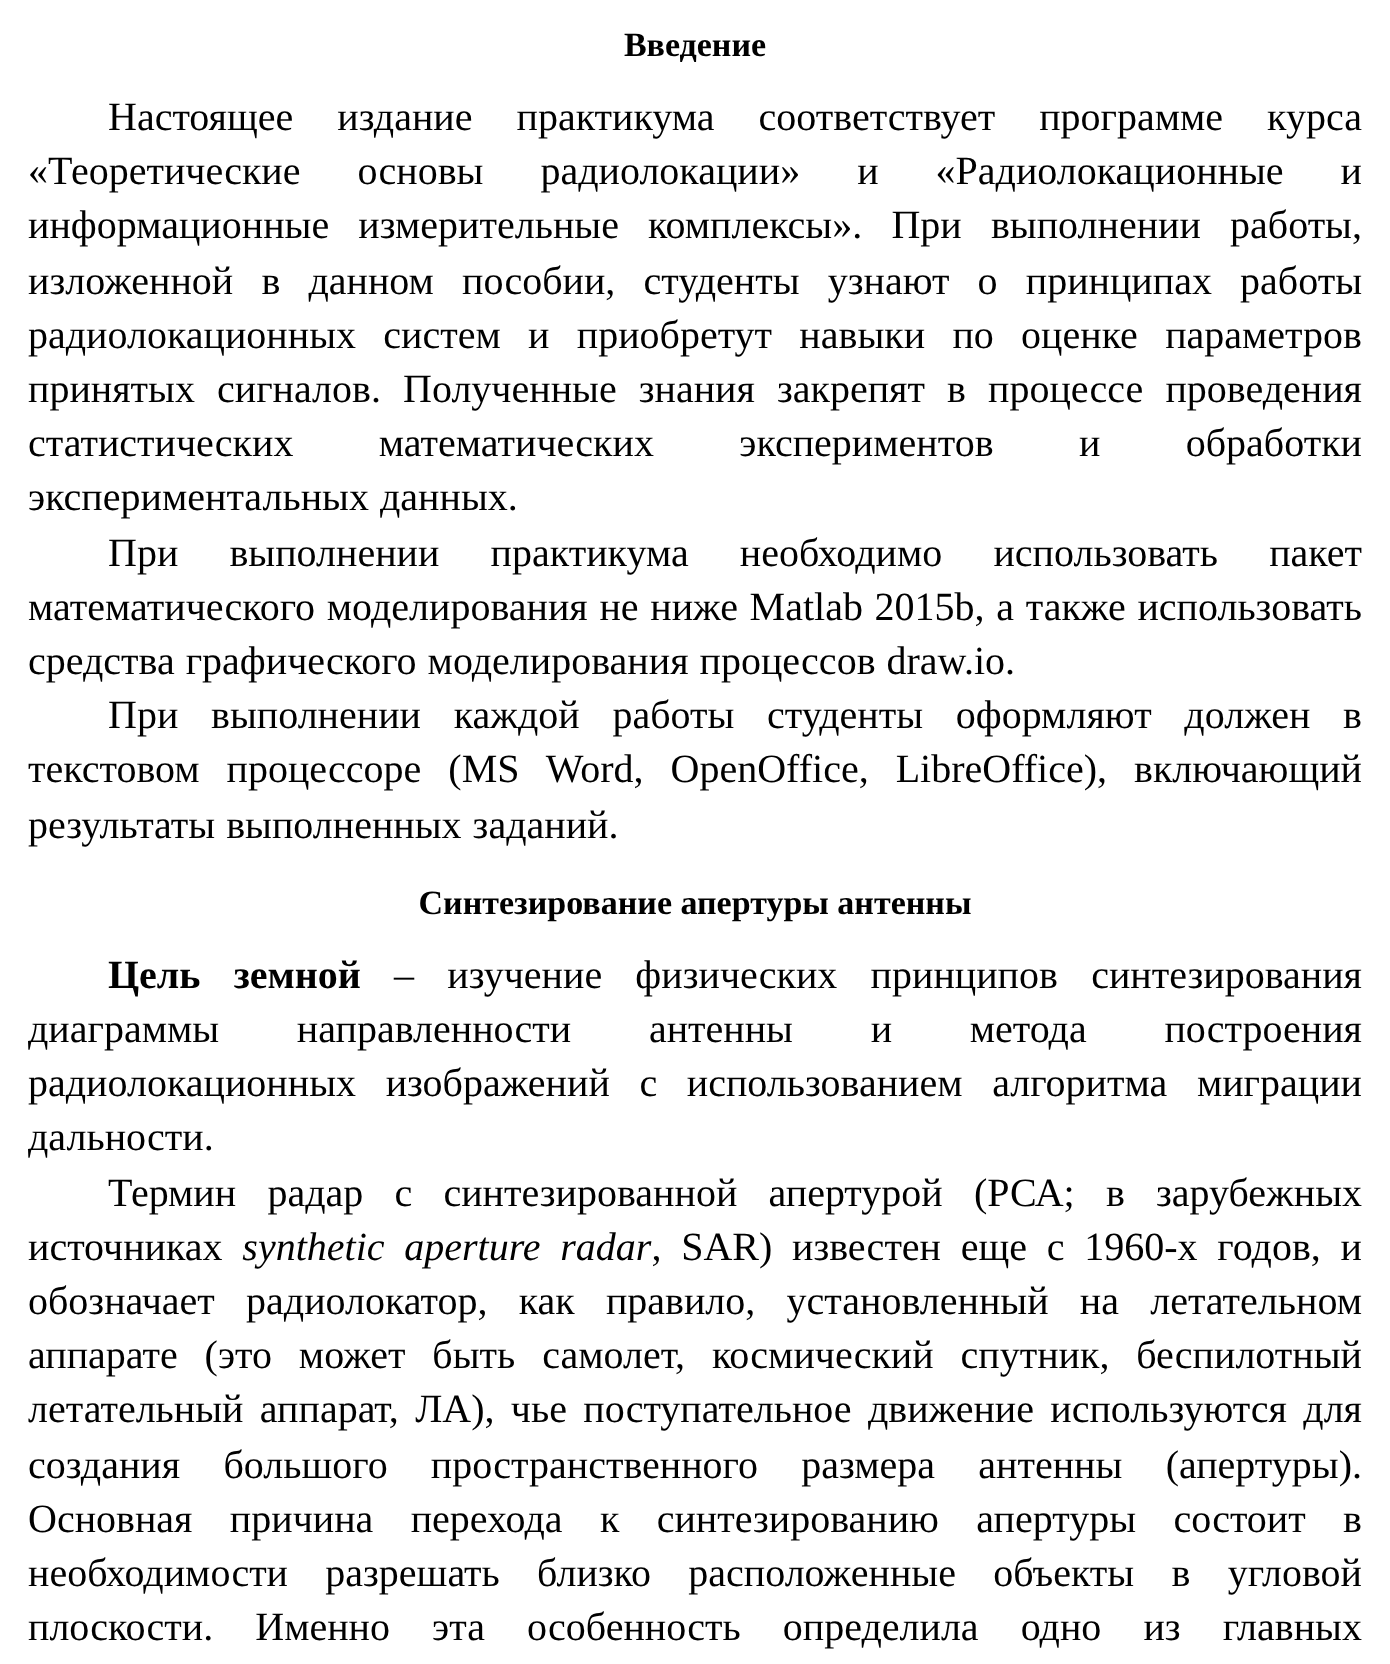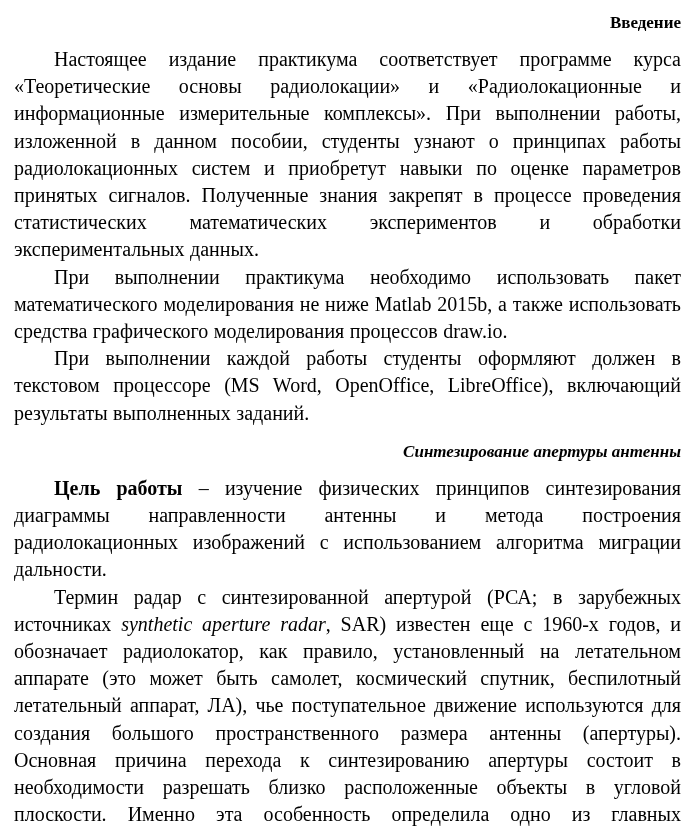--- a/index.html
+++ b/index.html
@@ -16,27 +16,26 @@
   }
   .page {
     box-sizing: border-box;
     width: 695px;
     height: 832px;
     padding: 6px 14px 6px 14px;
   }
   .doc-heading {
     font-size: 17px;
     font-weight: bold;
-    text-align: right;
+    text-align: center;
     margin: 6px 0 12px 0;
     line-height: 22px;
   }
   .doc-heading.second {
     margin: 14px 0 12px 0;
-    font-style: italic;
   }
   p.para {
     font-size: 20px;
     line-height: 27.2px;
     text-align: justify;
     text-indent: 40px;
     margin: 0;
     hyphens: auto;
     -webkit-hyphens: auto;
     word-spacing: 0.5px;
@@ -52,17 +51,17 @@
   <div class="doc-heading">Введение</div>
 
   <p class="para">Настоящее издание практикума соответствует программе курса «Теоретические основы радиолокации» и «Радиолокационные и информационные измерительные комплексы». При выполнении работы, изложенной в данном пособии, студенты узнают о принципах работы радиолокационных систем и приобретут навыки по оценке параметров принятых сигналов. Полученные знания закрепят в процессе проведения статистических математических экспериментов и обработки экспериментальных данных.</p>
 
   <p class="para">При выполнении практикума необходимо использовать пакет математического моделирования не ниже Matlab 2015b, а также использовать средства графического моделирования процессов draw.io.</p>
 
   <p class="para">При выполнении каждой работы студенты оформляют должен в текстовом процессоре (MS Word, OpenOffice, LibreOffice), включающий результаты выполненных заданий.</p>
 
   <div class="doc-heading second">Синтезирование апертуры антенны</div>
 
-  <p class="para"><span class="bold">Цель работы</span><span> – изучение физических принципов синтезирования диаграммы направленности антенны и метода построения радиолокационных изображений с использованием алгоритма миграции дальности.</span></p>
+  <p class="para"><span class="bold">Цель земной</span><span> – изучение физических принципов синтезирования диаграммы направленности антенны и метода построения радиолокационных изображений с использованием алгоритма миграции дальности.</span></p>
 
   <p class="para"><span>Термин радар с синтезированной апертурой (РСА; в зарубежных источниках </span><span class="italic">synthetic aperture radar</span><span>, SAR) известен еще с 1960-х годов, и обозначает радиолокатор, как правило, установленный на летательном аппарате (это может быть самолет, космический спутник, беспилотный летательный аппарат, ЛА), чье поступательное движение используются для создания большого пространственного размера антенны (апертуры). Основная причина перехода к синтезированию апертуры состоит в необходимости разрешать близко расположенные объекты в угловой плоскости. Именно эта особенность определила одно из главных применений РСА: построение изображений земной поверхности с расположенными на ней целями. Для успешного решения этой задачи РСА должен обеспечивать разрешающую способность близкую к 0,5-1 м. Такая разрешающая способность по дальности достигается за счет использования широкополосных сигналов со сложной формой. Для получения такой же разрешающей способности по угловой координате необходимо применять антенны с очень большой апертурой.</span></p>
 
 </div>
 
 </body></html>

